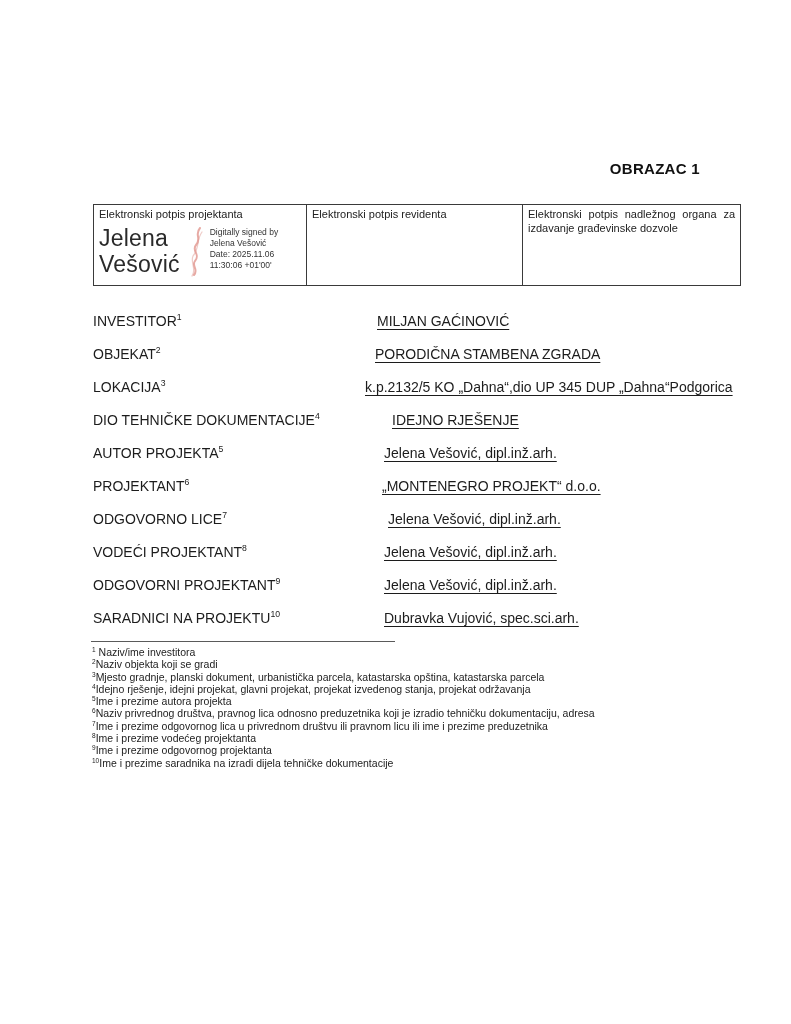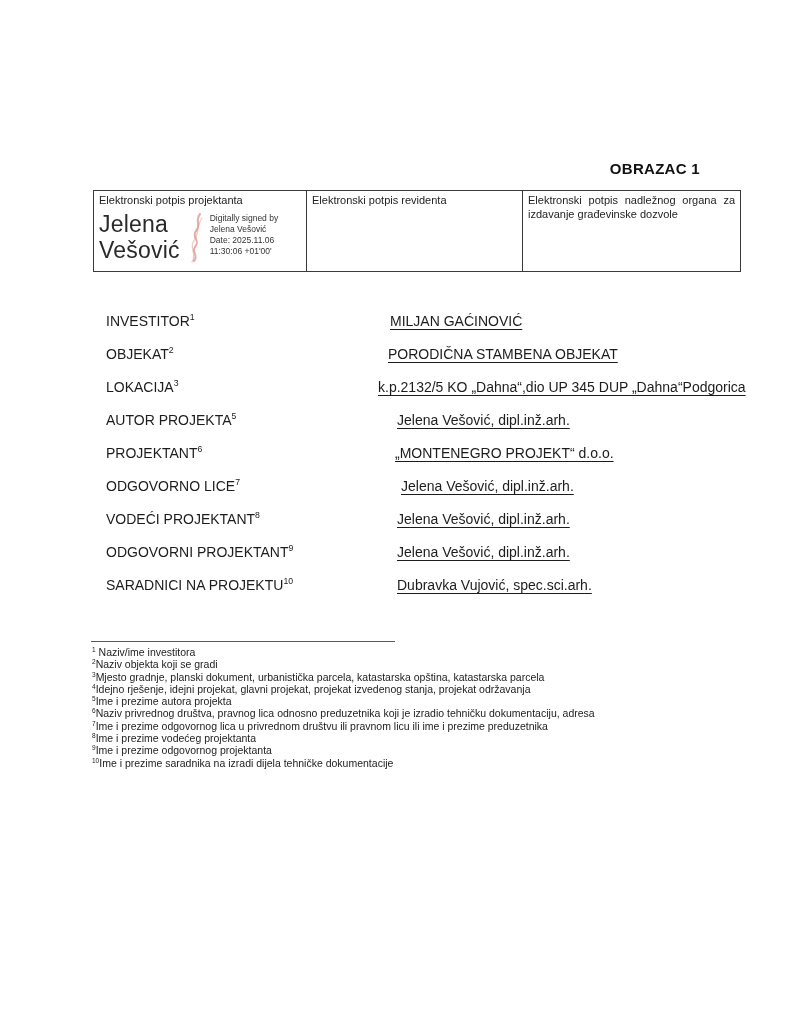--- a/index.html
+++ b/index.html
@@ -27,21 +27,21 @@
     text-align: right;
     font-size: 15px;
     font-weight: bold;
     letter-spacing: 0.3px;
     color: #111;
   }
 
   
   .sig-table {
     position: absolute;
-    top: 190px;
+    top: 204px;
     left: 93px;
     width: 614px;
     height: 82px;
     border-collapse: collapse;
     table-layout: fixed;
   }
   .sig-table td {
     border: 1px solid #3a3a3a;
     vertical-align: top;
     padding: 3px 5px 2px 5px;
@@ -75,21 +75,21 @@
     line-height: 1.3;
     color: #333;
     padding-top: 1px;
     white-space: nowrap;
   }
 
   
   .fields {
     position: absolute;
     top: 313px;
-    left: 106px;
+    left: 93px;
     width: 614px;
   }
   .field-row {
     display: flex;
     align-items: baseline;
     height: 33px;
   }
   .field-label {
     flex: 0 0 272px;
     font-size: 14px;
@@ -174,28 +174,32 @@
 
   <div class="fields">
 
     <div class="field-row">
       <div class="field-label"><span>INVESTITOR</span><sup>1</sup></div>
       <div class="field-value" style="padding-left:12px;"><span class="uline">MILJAN GAĆINOVIĆ</span></div>
     </div>
 
     <div class="field-row">
       <div class="field-label"><span>OBJEKAT</span><sup>2</sup></div>
-      <div class="field-value" style="padding-left:10px;"><span class="uline">PORODIČNA STAMBENA OBJEKAT</span></div>
+      <div class="field-value" style="padding-left:10px;"><span class="uline">PORODIČNA STAMBENA ZGRADA</span></div>
     </div>
 
     <div class="field-row">
       <div class="field-label"><span>LOKACIJA</span><sup>3</sup></div>
       <div class="field-value" style="padding-left:0;"><span class="uline">k.p.2132/5 KO „Dahna“,dio UP 345 DUP „Dahna“Podgorica</span></div>
     </div>
 
+    <div class="field-row">
+      <div class="field-label"><span>DIO TEHNIČKE DOKUMENTACIJE</span><sup>4</sup></div>
+      <div class="field-value" style="padding-left:27px;"><span class="uline">IDEJNO RJEŠENJE</span></div>
+    </div>
 
     <div class="field-row">
       <div class="field-label"><span>AUTOR PROJEKTA</span><sup>5</sup></div>
       <div class="field-value" style="padding-left:19px;"><span class="uline">Jelena Vešović, dipl.inž.arh.</span></div>
     </div>
 
     <div class="field-row">
       <div class="field-label"><span>PROJEKTANT</span><sup>6</sup></div>
       <div class="field-value" style="padding-left:17px;"><span class="uline">„MONTENEGRO PROJEKT“ d.o.o.</span></div>
     </div>

